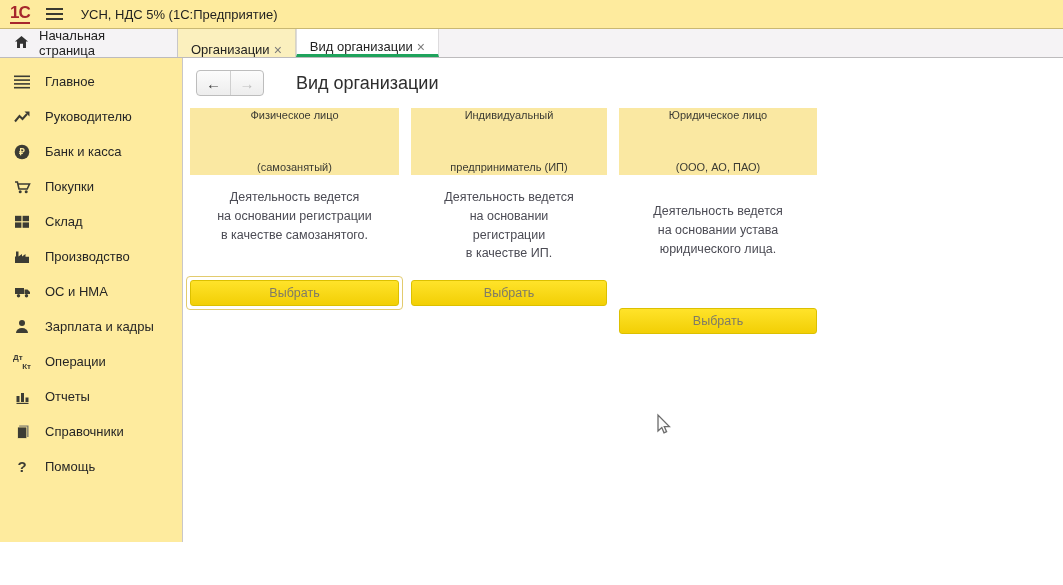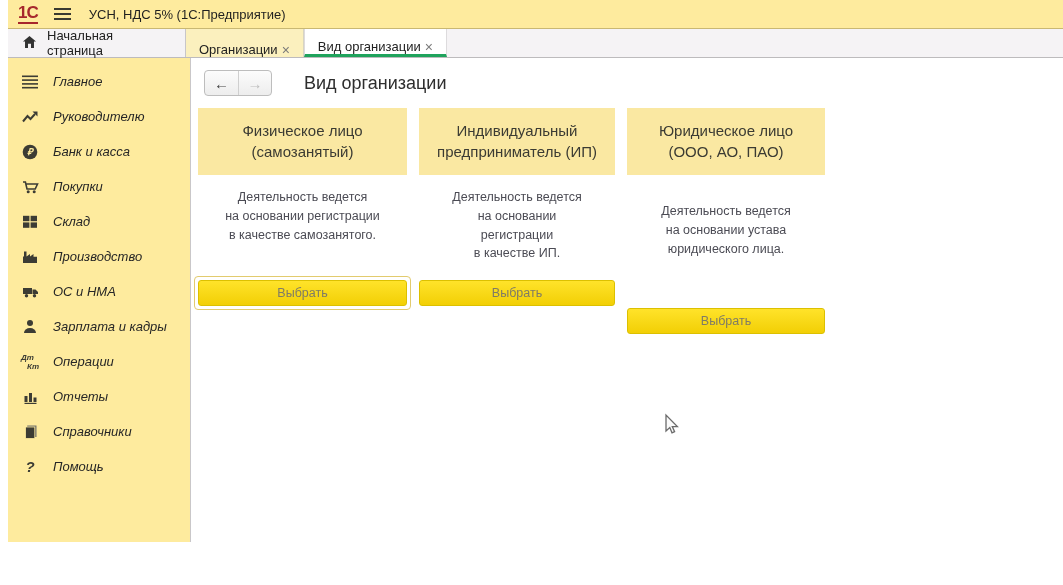--- a/index.html
+++ b/index.html
@@ -1,59 +1,59 @@
 <!DOCTYPE html>
 <html><head>
 <meta charset="utf-8">
 <style>
   * { margin:0; padding:0; box-sizing:border-box; }
   html,body { width:1063px; height:585px; }
   body { font-family:"Liberation Sans", sans-serif; background:#fff; }
-  .app { position:relative; width:1063px; height:542px; overflow:hidden; background:#fff;padding-left:8px; }
+  .app { position:relative; width:1063px; height:542px; overflow:hidden; background:#fff; }
 
   
   .titlebar { height:28px; background:#FEEB9E; display:flex; align-items:center; padding-left:10px; }
   .logo { color:#A6272C; font-weight:bold; font-size:17px; letter-spacing:-1px; border-bottom:2px solid #A6272C; line-height:1; padding-bottom:1px; margin-right:16px; }
   .hamburger { width:17px; margin-right:18px; cursor:pointer; }
   .hamburger div { height:2px; background:#3A3A30; margin:3px 0; }
   .app-title { font-size:13px; color:#1F1F1F; }
 
   
   .tabbar { height:30px; background:#F5F3F5; border-top:1px solid #C9B873; border-bottom:1px solid #BDBBBD; display:flex; align-items:stretch; }
   .home-tab { display:flex; align-items:center; gap:10px; padding:0 14px; width:178px; border-right:1px solid #C8C6C8; font-size:13px; color:#222; cursor:pointer; }
   .tab { display:flex; align-items:flex-end; gap:4px; padding:0 13px; font-size:13px; color:#222; cursor:pointer; }
   .tab.inactive { background:#FBF0BE; border-right:1px solid #D8D4C0; }
   .tab.active { background:#FFFFFF; border-left:1px solid #DDDBDD; border-right:1px solid #DDDBDD; border-bottom:3px solid #1FA35C; }
   .tab .close { color:#7A7A7A; font-size:14px; line-height:1; }
 
   
   .bodyrow { display:flex; height:527px; }
   .sidebar { width:183px; background:#FEEB9E; border-right:1px solid #C9C7C9; padding-top:6px; flex:none; }
-  .side-item { height:35px; display:flex; align-items:center; padding-left:12px; gap:13px; font-size:13px; color:#262626; cursor:pointer;font-style:italic; }
+  .side-item { height:35px; display:flex; align-items:center; padding-left:12px; gap:13px; font-size:13px; color:#262626; cursor:pointer; }
   .side-item .icon { width:20px; height:18px; display:flex; align-items:center; justify-content:center; flex:none; }
   .dtkt { position:relative; width:20px; height:18px; font-size:8px; font-weight:bold; color:#3C3C34; }
   .dtkt .t1 { position:absolute; top:0; left:1px; }
   .dtkt .t2 { position:absolute; bottom:0; right:1px; }
   .qmark { font-size:15px; font-weight:bold; color:#3C3C34; }
 
   
   .content { position:relative; flex:1; background:#fff; }
   .nav-row { display:flex; align-items:center; padding:10px 0 0 13px; height:40px; }
   .nav-group { display:flex; border:1px solid #BDBDBD; border-radius:4px; overflow:hidden; background:linear-gradient(#FCFCFC,#EDEDED); }
   .nav-btn { width:33px; height:24px; border:none; background:transparent; font-size:15px; color:#3E3E3E; cursor:pointer; font-family:inherit; }
   .nav-btn + .nav-btn { border-left:1px solid #CFCFCF; }
   .nav-btn.disabled { color:#BDBDBD; }
   .page-title { font-size:18px; font-weight:normal; color:#2E2E2E; margin-left:32px; }
 
   .cards { display:flex; margin:10px 0 0 7px; }
   .card-col { display:flex; flex-direction:column; margin-right:12px; }
   .card-col:nth-child(1) { width:209px; }
   .card-col:nth-child(2) { width:196px; }
   .card-col:nth-child(3) { width:198px;gap:14px; }
-  .card-header { background:#FAE8A2; height:67px; display:flex; flex-direction:column; justify-content:center; text-align:center; font-size:15px; color:#3B3B33; line-height:1.35; }
+  .card-header { background:#FAE8A2; height:67px; display:flex; flex-direction:column; justify-content:space-between; text-align:center; font-size:11px; color:#3B3B33; line-height:1.35; }
   .card-desc { margin-top:13px; height:92px; text-align:center; font-size:12.5px; line-height:1.5; color:#4B4B54; white-space:pre-line; }
   .btn-wrap { position:relative; }
   .btn-wrap.focused::after { content:""; position:absolute; inset:-4px; border:1px solid #E2CB6E; border-radius:4px; pointer-events:none; }
   .select-btn { display:block; width:100%; height:26px; background:linear-gradient(#FFE32A,#F2CF05); border:1px solid #DCC000; border-radius:3px; font-size:12.5px; color:#7F7B66; cursor:pointer; font-family:inherit; }
 
   .cursor { position:absolute; left:470px; top:355px; }
 </style>
 </head>
 <body>
 

